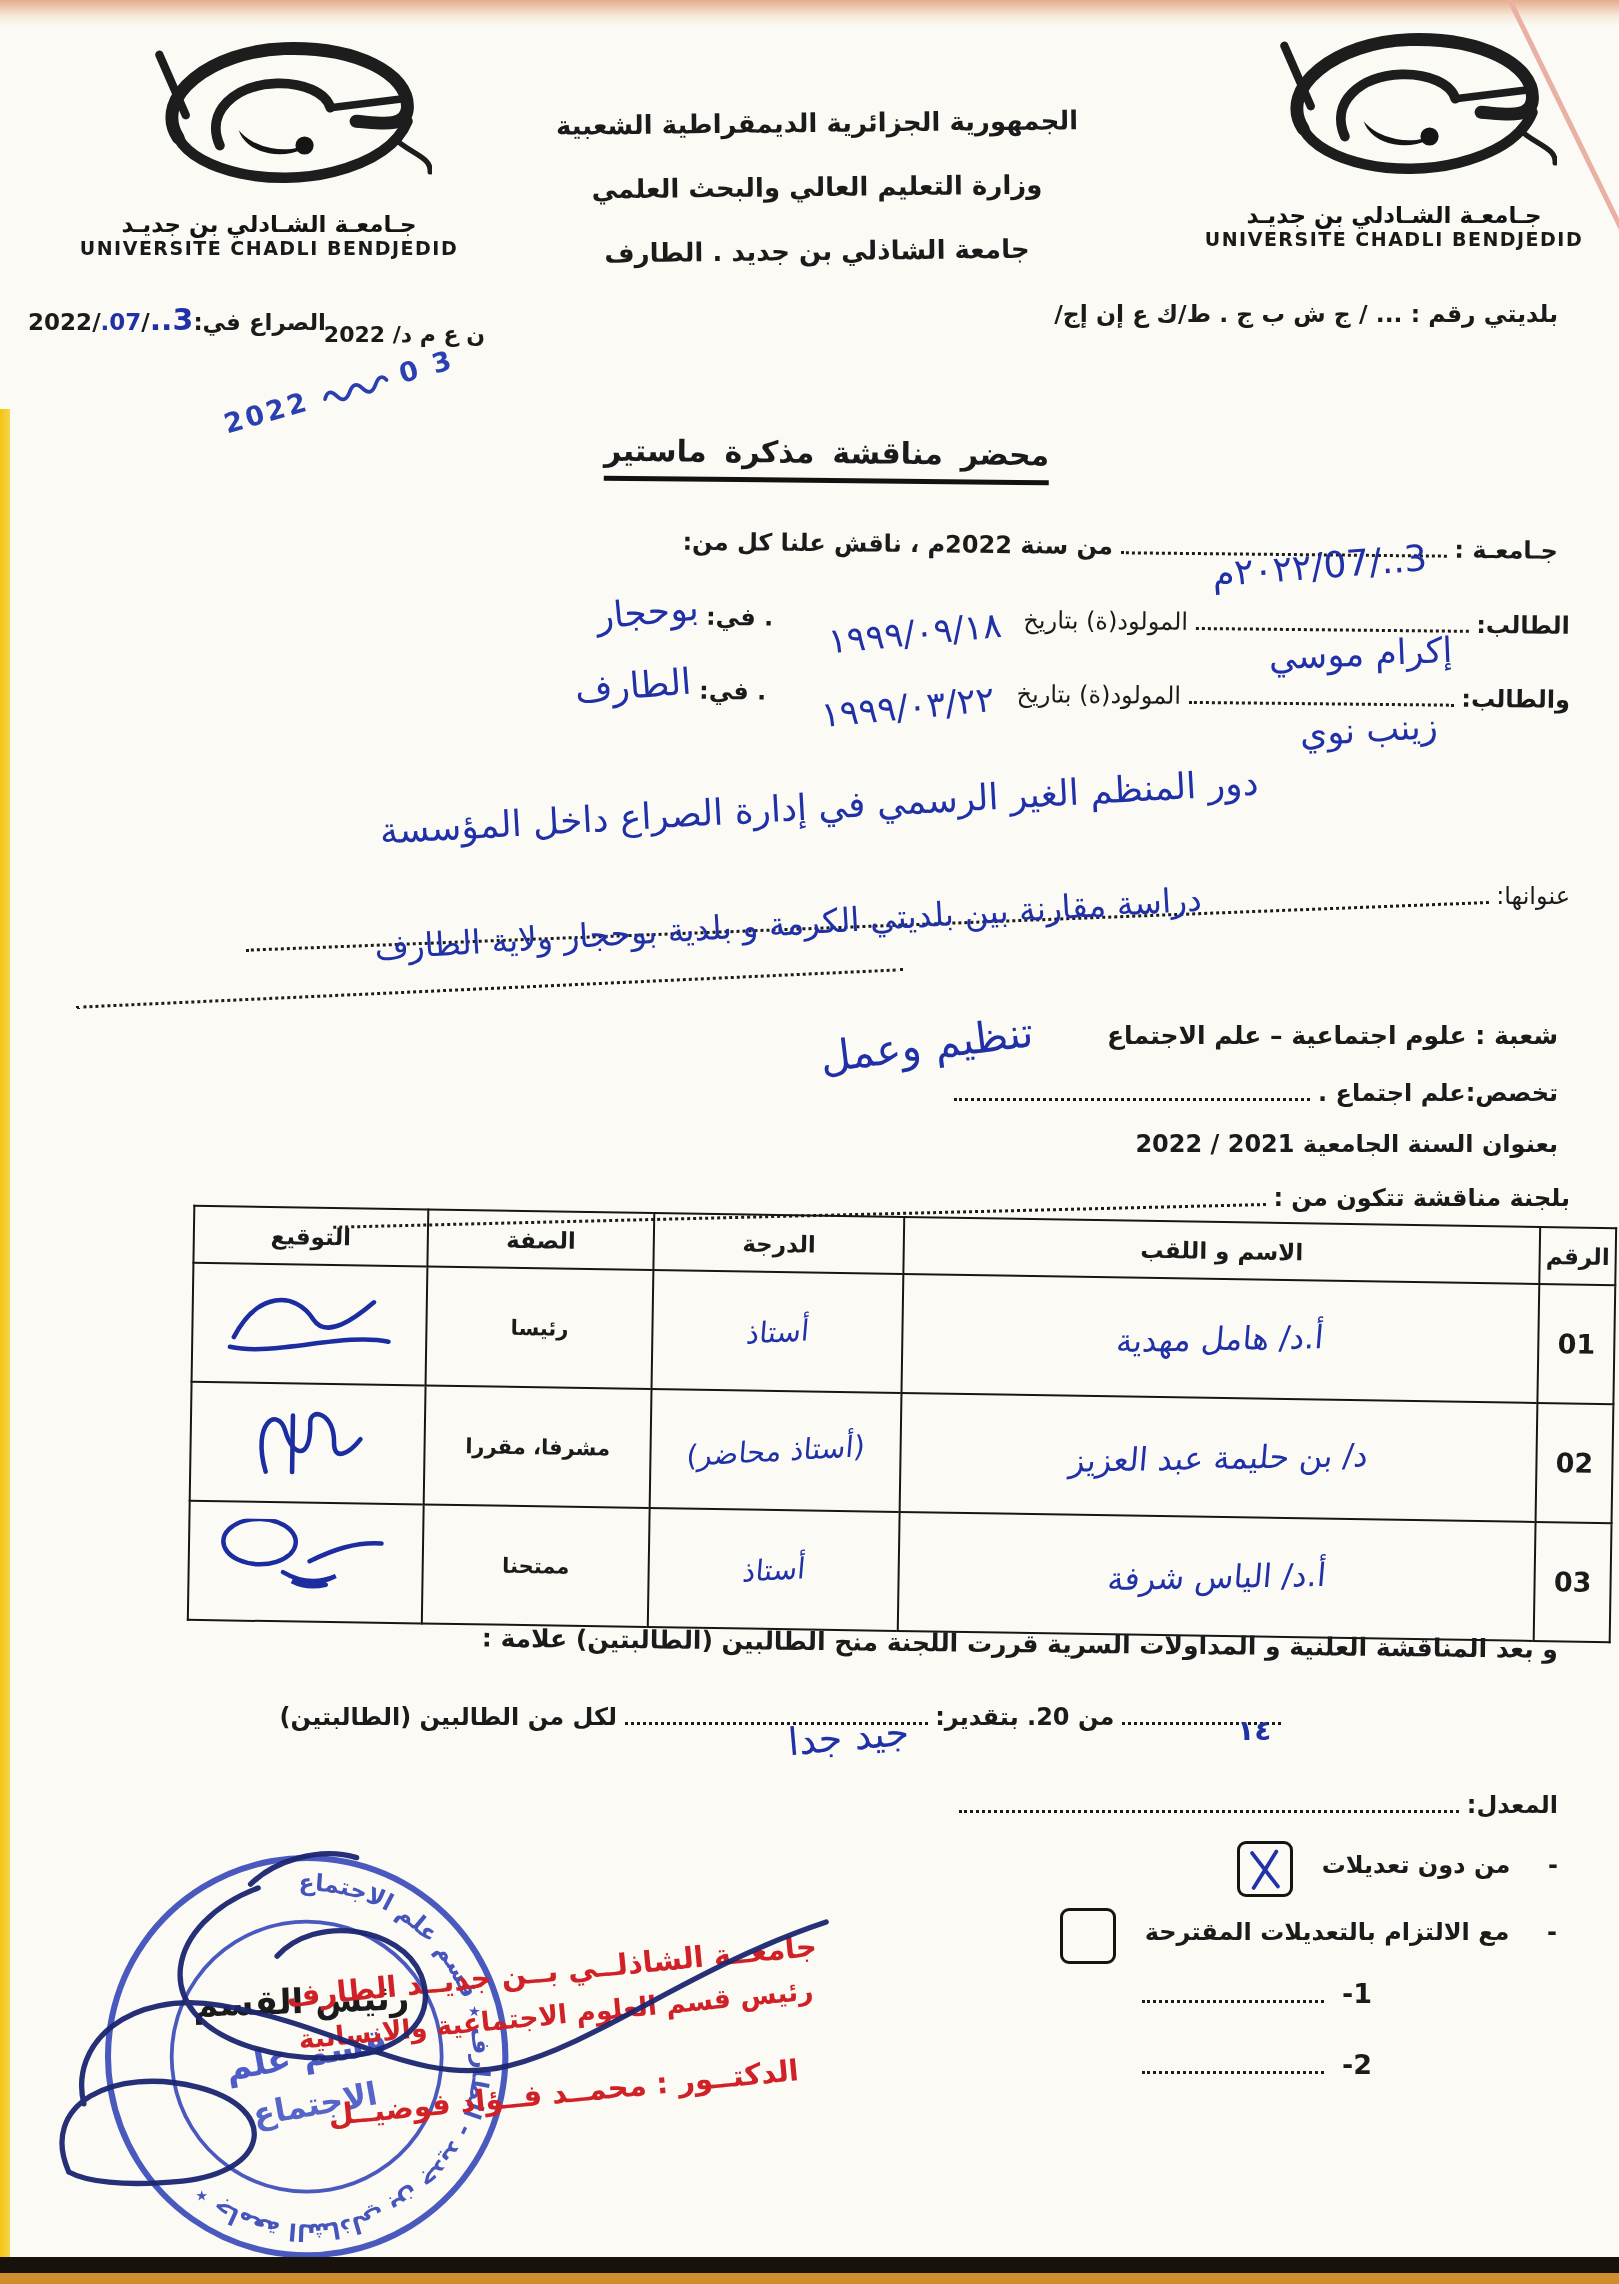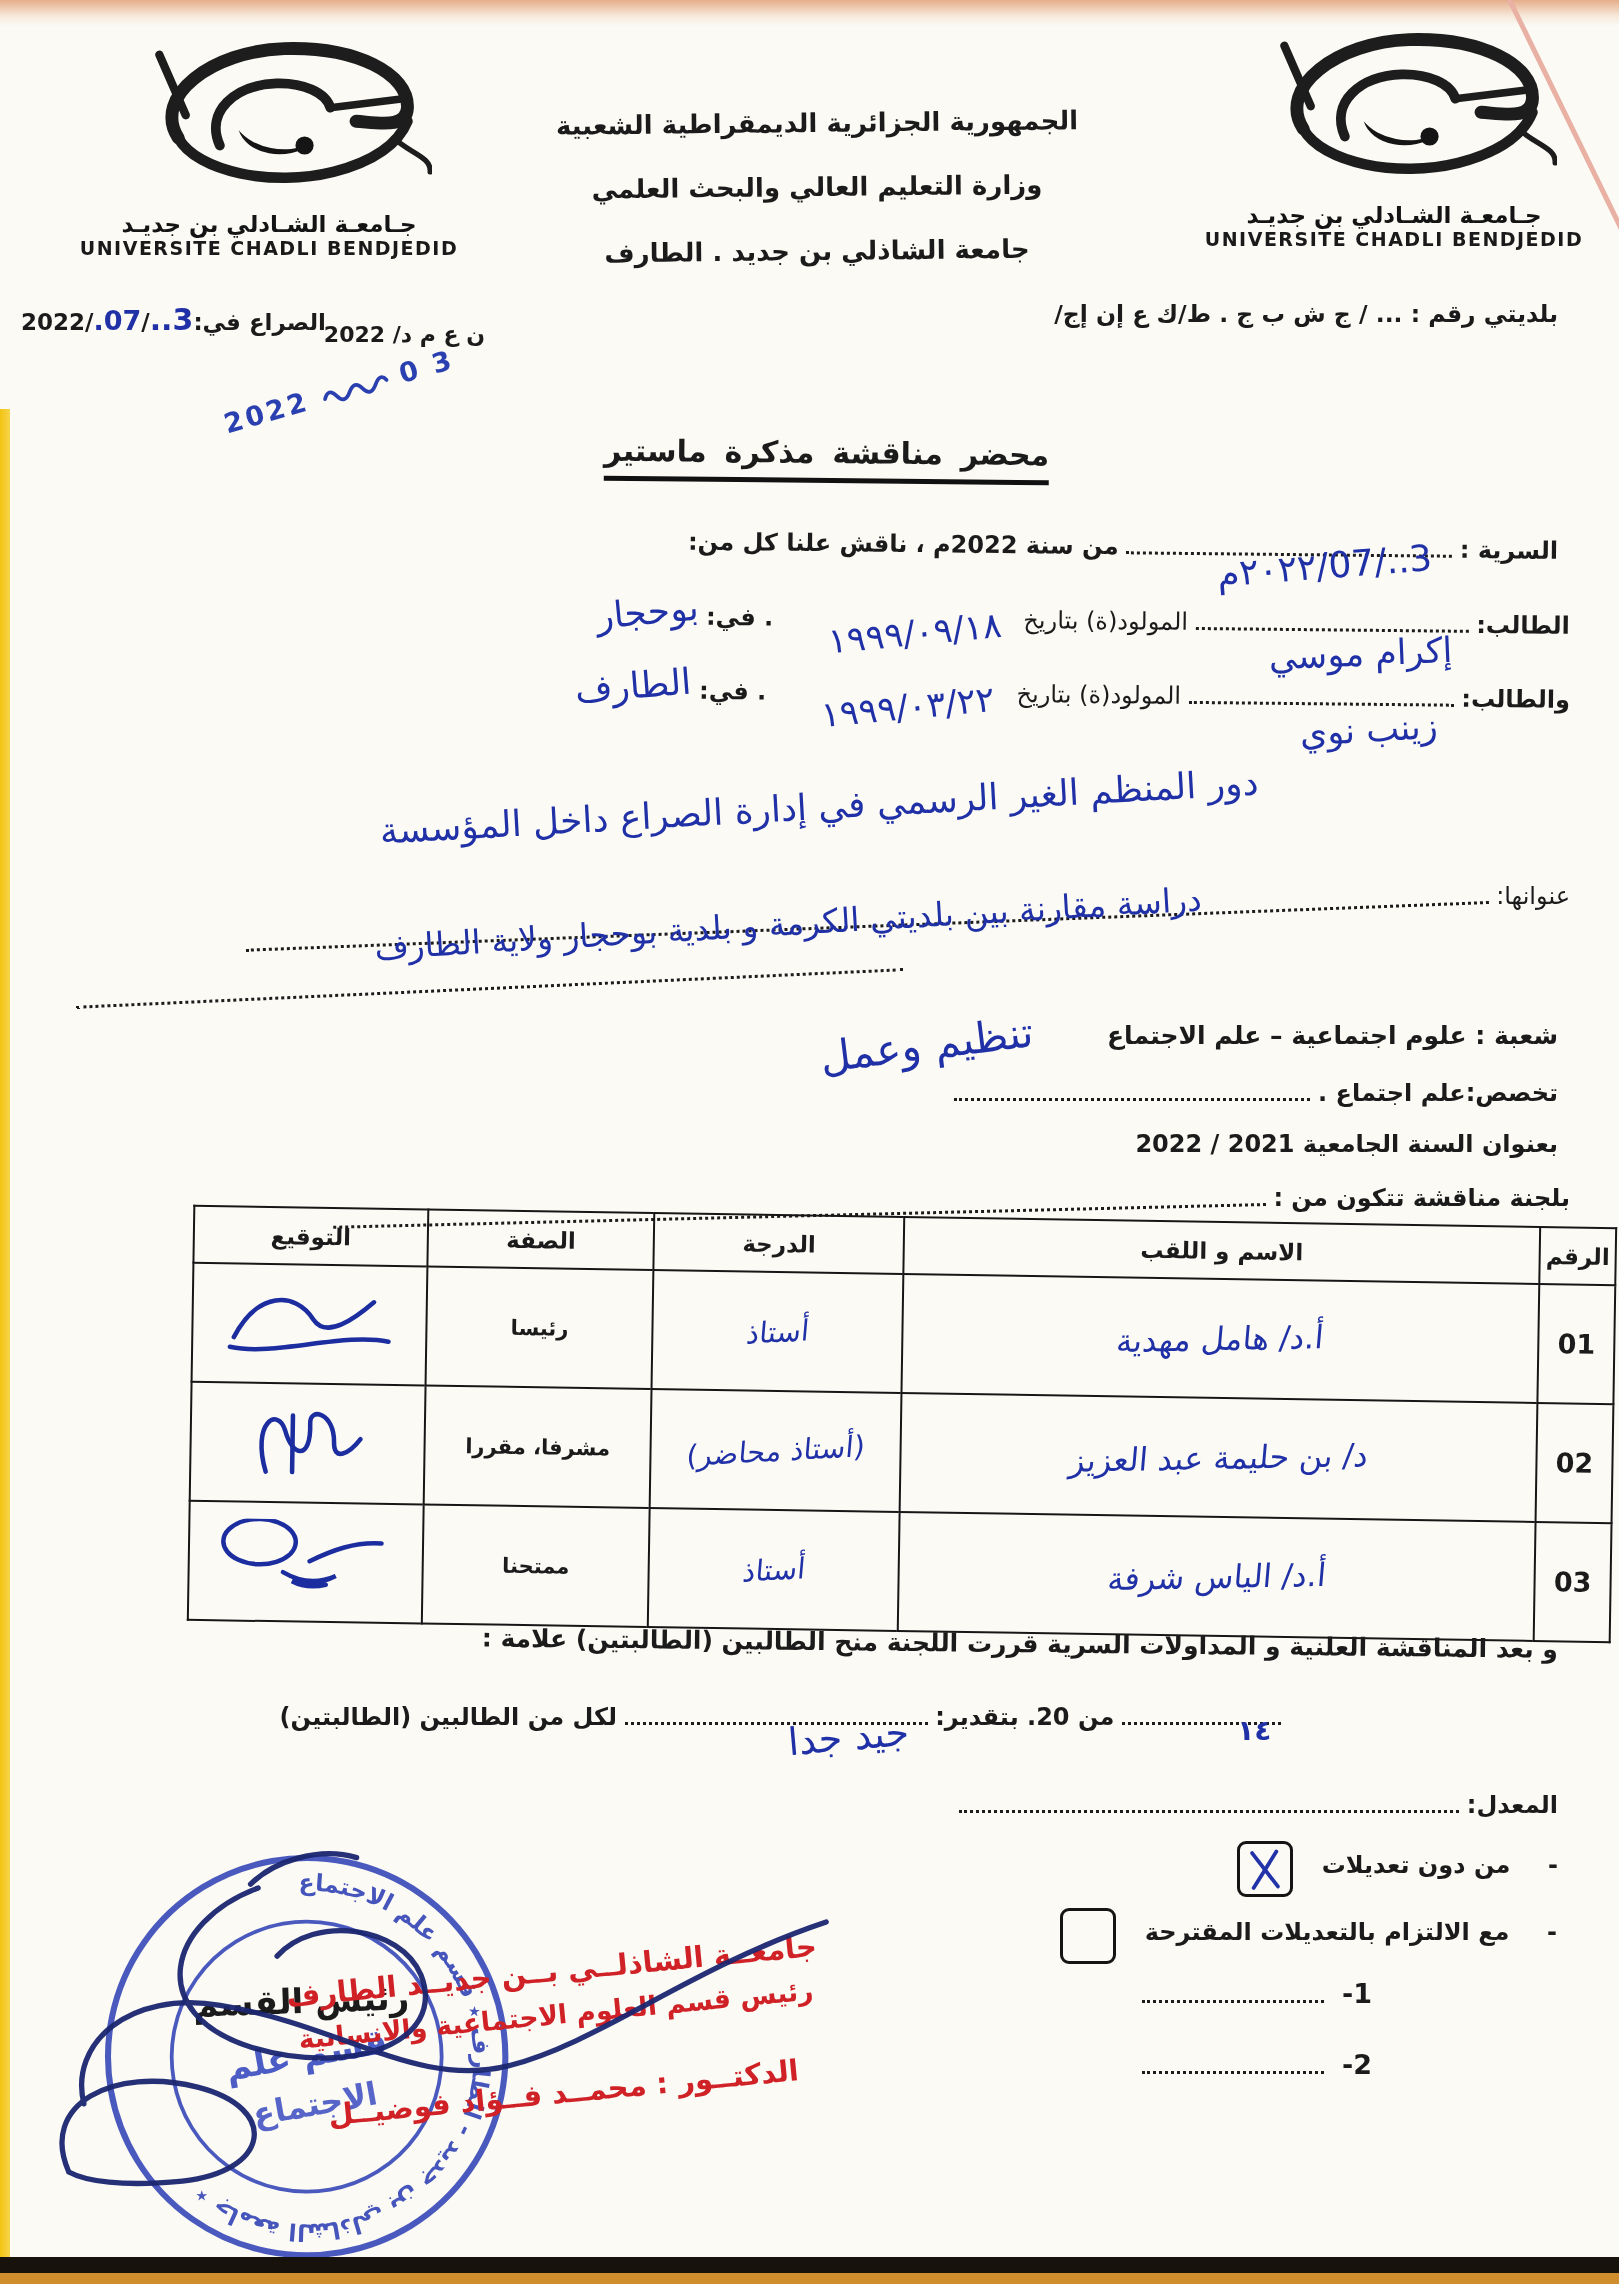--- a/index.html
+++ b/index.html
@@ -102,37 +102,37 @@
   <div class="abs head-center rtl" style="left:491px;top:91px;">
     <div>الجمهورية الجزائرية الديمقراطية الشعبية</div>
     <div>وزارة التعليم العالي والبحث العلمي</div>
     <div>جامعة الشاذلي بن جديد . الطارف</div>
   </div>
 
   <div class="abs rtl ref1 sb nowrap" style="left:789px;top:300px;width:769px;">بلديتي رقم :  ... / ج ش ب ج . ط/ك ع إن إج/</div>
   <div class="abs rtl ref2 sb nowrap" style="left:318px;top:322px;width:167px;">ن ع م د/ 2022</div>
 
   <div class="abs rtl nowrap" style="left:91px;top:302px;width:235px;font-size:23px;">
-    <span class="b">الصراع في:</span><span class="hand" style="font-size:30px;font-weight:bold;">3..</span><span class="b">/</span><span class="hand" style="font-size:27px;font-weight:bold;">07.</span><span class="b">/2022</span>
+    <span class="b">الصراع في:</span><span class="hand" style="font-size:30px;font-weight:bold;">3..</span><span class="b">/</span><span class="hand" style="font-size:23px;font-weight:bold;">07.</span><span class="b">/2022</span>
   </div>
 
   <div class="abs stampdate" style="left:220px;top:376px;">
     <span class="num-ltr">2022</span>
     <svg width="70" height="21" viewBox="0 0 92 28" style="vertical-align:middle;">
       <path d="M4 16 Q12 2 20 16 T38 16 T56 16 T74 16 T90 14" fill="none" stroke="#2a3fb0" stroke-width="5" stroke-linecap="round"></path>
     </svg>
     <span class="num-ltr">0 3</span>
   </div>
 
   <div class="abs" style="left:531px;top:435px;width:591px;text-align:center;">
     <span class="title-line">محضر مناقشة مذكرة ماستير</span>
   </div>
 
   <div class="abs rtl body-line tilt" style="left:61px;top:525px;width:1497px;">
-    <span class="b">السرية :</span>
+    <span class="b">جـامعـة :</span>
     <span class="fill" style="width:326px;"><span class="dots" style="width:326px;"></span><span class="hand" style="font-size:36px;bottom:-18px;transform:rotate(-5deg);">3../07/٢٠٢٢م</span></span>
     <span class="b">من سنة 2022م ، ناقش علنا كل من:</span>
   </div>
 
   <div class="abs rtl body-line tilt nowrap" style="left:61px;top:596px;width:1509px;">
     <span class="b">الطالب:</span>
     <span class="fill" style="width:273px;"><span class="dots" style="width:273px;"></span><span class="hand hand-big" style="bottom:-30px;transform:rotate(-3deg);">إكرام موسي</span></span>
     <span>المولود(ة) بتاريخ</span>
     <span class="fill" style="width:235px;"><span class="dots" style="width:235px;border-bottom-style:none;"></span><span class="hand" style="font-size:35px;bottom:-13.6px;transform:rotate(-6deg);">١٩٩٩/٠٩/١٨</span></span>
     <span class="b">. في:</span>

